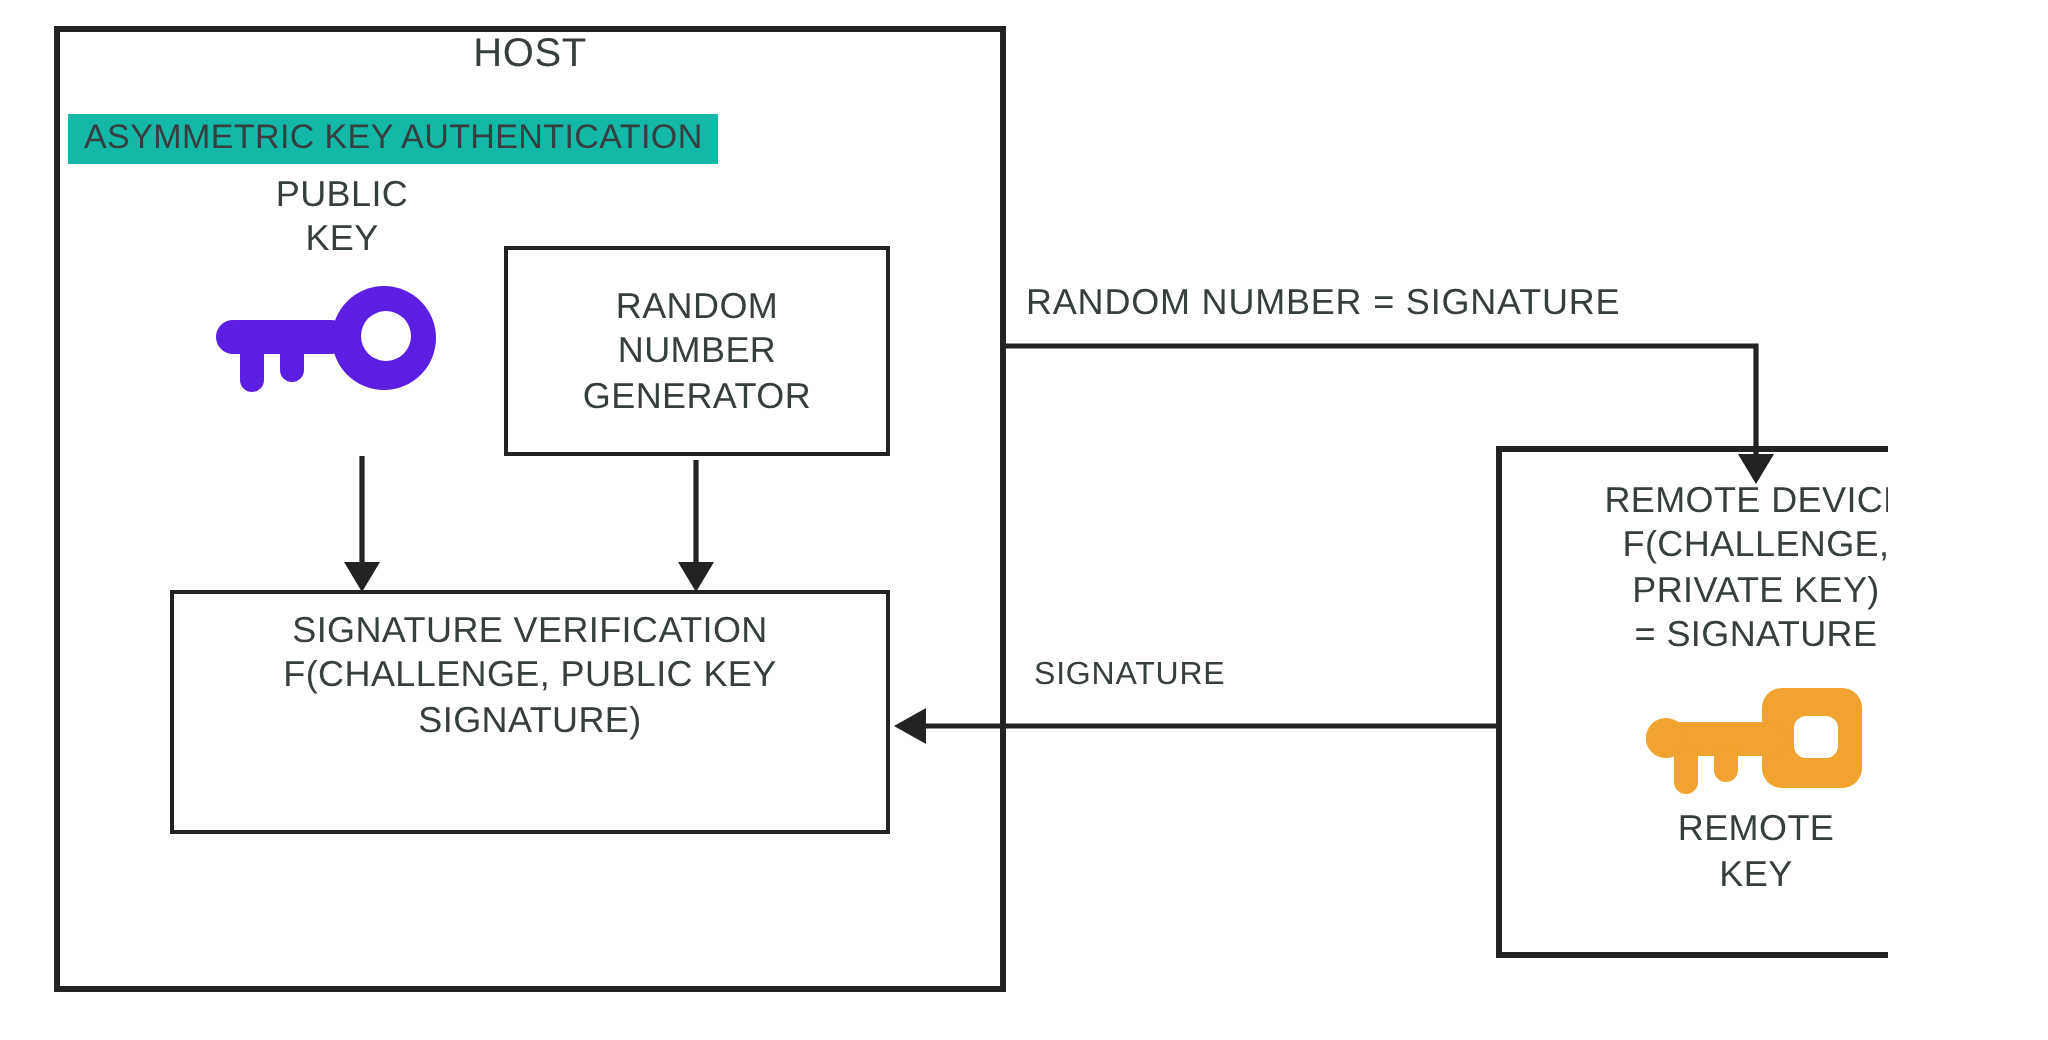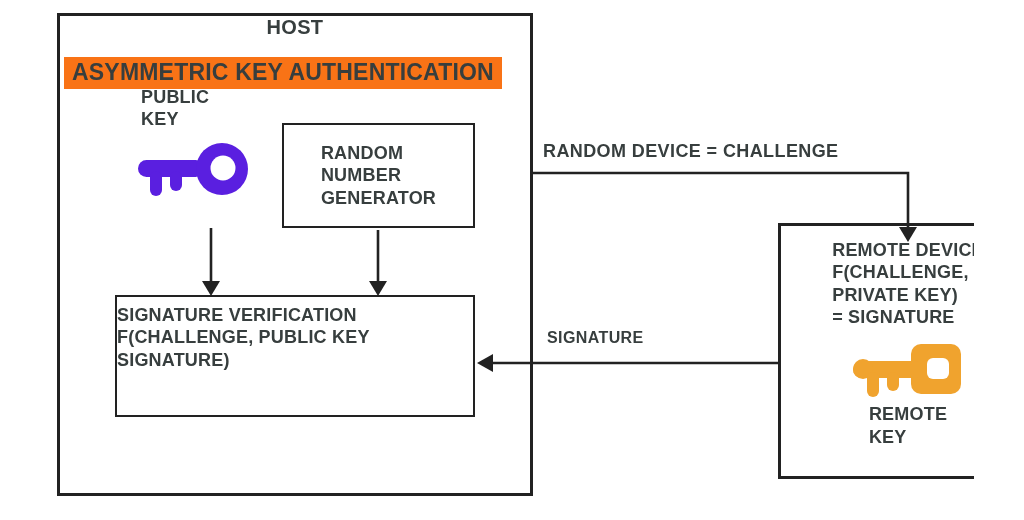--- a/index.html
+++ b/index.html
@@ -1,28 +1,28 @@
 <!DOCTYPE html>
 <html><head>
 <meta charset="utf-8">
 <style>
   html,body{margin:0;padding:0;background:#ffffff;}
   .canvas{
     position:relative;width:944px;height:520px;background:#ffffff;overflow:hidden;
-    font-family:"Liberation Sans",sans-serif;font-weight:bold;color:#373e3e;margin-left:30px;
+    font-family:"Liberation Sans",sans-serif;font-weight:normal;color:#373e3e;
     -webkit-font-smoothing:antialiased;
   }
   .abs{position:absolute;}
   .pre{white-space:pre-line;}
   .box{position:absolute;border:3px solid #222222;background:#ffffff;box-sizing:border-box;}
   .thinbox{border-width:2.5px;}
-  .center{text-align:left;}
+  .center{text-align:center;}
   .lbl{font-size:18px;line-height:1.24;letter-spacing:0.2px;}
   .host-title{left:0;top:21;width:100%;text-align:center;font-size:20px;letter-spacing:0.3px;}
-  .subtitle{left:4px;top:41px;background:#f97316;padding:2px 8px 3px 8px;font-size:23px;letter-spacing:0.2px;}
+  .subtitle{left:4px;top:41px;background:#14b8a6;padding:2px 8px 3px 8px;font-size:17px;letter-spacing:0.2px;}
   .pubkey-label{left:81px;top:70px;width:120px;}
   .pubkey-icon{left:78px;top:127px;}
   .rng-box{left:222px;top:107px;width:193px;height:105px;display:flex;align-items:center;justify-content:center;}
   .sig-box{left:55px;top:279px;width:360px;height:122px;padding-top:7px;box-sizing:border-box;}
   .remote-box{left:748px;top:223px;width:260px;height:256px;display:flex;flex-direction:column;align-items:center;padding-top:13px;}
   .remote-keyicon{margin-top:14px;}
   .remote-keylabel{margin-top:5px;}
   .challenge-label{left:513px;top:141px;font-size:18px;letter-spacing:0.4px;}
   .signature-label{left:517px;top:329px;font-size:16px;letter-spacing:0.4px;}
   svg{display:block;}
@@ -70,21 +70,21 @@
         <rect x="0" y="19" width="70" height="17" rx="8.5" fill="#f0a32e"></rect>
         <circle cx="10" cy="27" r="10" fill="#f0a32e"></circle>
         <rect x="14" y="30" width="12" height="25" rx="6" fill="#f0a32e"></rect>
         <rect x="34" y="30" width="12" height="19" rx="6" fill="#f0a32e"></rect>
       </svg>
     </div>
     <div class="remote-keylabel lbl pre center">REMOTE
 KEY</div>
   </div>
 
-  <div class="abs challenge-label">RANDOM DEVICE = CHALLENGE</div>
+  <div class="abs challenge-label">RANDOM NUMBER = SIGNATURE</div>
   <div class="abs signature-label">SIGNATURE</div>
 
   <svg class="arrow-layer" width="1024" height="520" viewBox="0 0 1024 520">
     <g stroke="#222222" stroke-width="2.6" fill="#222222">
 
       <g>
         <line x1="181" y1="228" x2="181" y2="282"></line>
         <polygon points="172,281 190,281 181,296" stroke="none"></polygon>
       </g>
 

